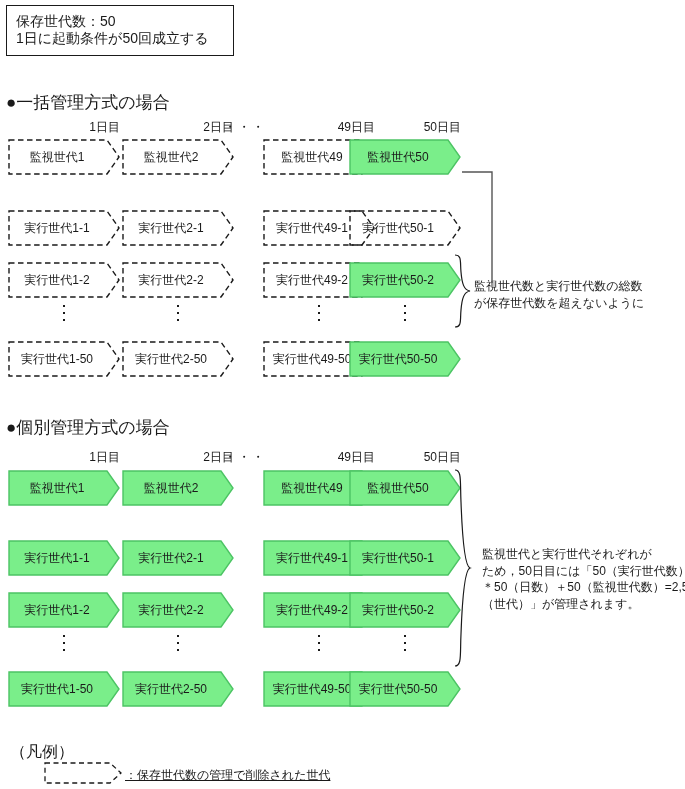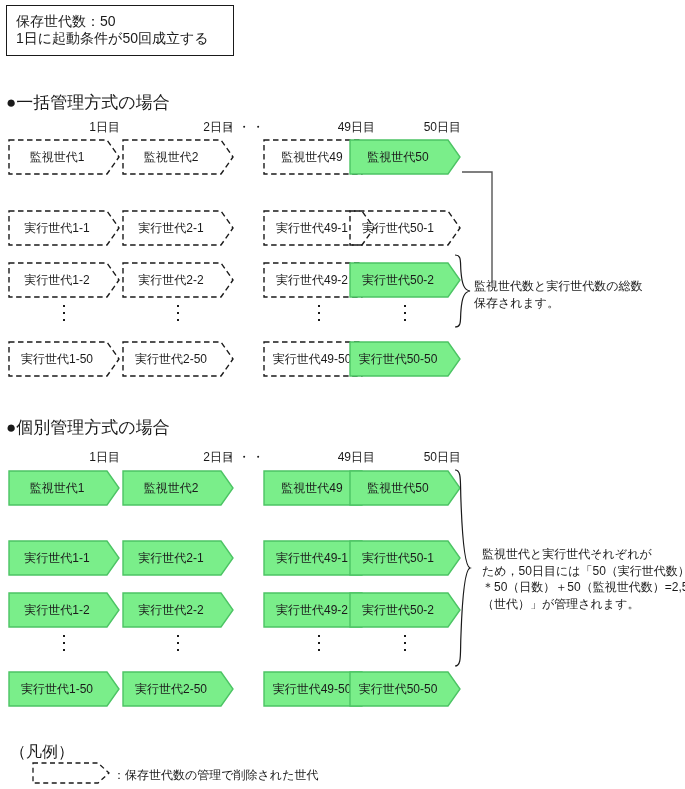--- a/index.html
+++ b/index.html
@@ -261,21 +261,21 @@
     <div class="cell" style="left: 349px; top: 341px;">
       <svg viewBox="0 0 112 36" xmlns="http://www.w3.org/2000/svg">
       <path d="M 1 1 L 99 1 L 111 18 L 99 35 L 1 35 Z" fill="#7aee8a" stroke="#4cc464" stroke-width="1.4" stroke-linejoin="miter"></path>
     </svg>
       <span class="cell-text">実行世代50-50</span>
     </div>
   </div>
 
 <div class="abs annotation" style="left:474px; top:278px;">
   <div class="line">監視世代数と実行世代数の総数</div>
-  <div class="line">保存されます。</div>
+  <div class="line">が保存世代数を超えないように</div>
 </div>
 
 <div class="abs section-heading" style="left:6px; top:420px;">●個別管理方式の場合</div>
 
 <div class="abs day-label" style="left:8px;  top:450px; width:112px;">1日目</div>
 <div class="abs day-label" style="left:122px; top:450px; width:112px;">2日目</div>
 <div class="abs ellipsis-h" style="left:222px; top:450px; width:46px;">・・・</div>
 <div class="abs day-label" style="left:263px; top:450px; width:112px;">49日目</div>
 <div class="abs day-label" style="left:349px; top:450px; width:112px;">50日目</div>
 
@@ -416,20 +416,20 @@
            C 460 320, 462 327, 455 327" fill="none" stroke="#1a1a1a" stroke-width="1.2" transform="translate(0,0) scale(1,1)"></path>
 
   <path id="brace-individual" d="M 455 470
            C 462 470, 460 482, 461 502
            C 462 530, 464 566, 470 568
            C 464 570, 462 606, 461 634
            C 460 654, 462 666, 455 666" fill="none" stroke="#1a1a1a" stroke-width="1.2"></path>
 </svg>
 
 <div class="abs" id="legend-title" style="left:10px; top:745px;">（凡例）</div>
-<div id="legend-row" style="left:32px; top:762px;">
+<div id="legend-row" style="left:44px; top:762px;text-decoration:underline;">
   <span>
     <svg width="78" height="22" viewBox="0 0 78 22" xmlns="http://www.w3.org/2000/svg">
       <path d="M 1 1 L 66 1 L 77 11 L 66 21 L 1 21 Z" fill="none" stroke="#1a1a1a" stroke-width="1.3" stroke-dasharray="5,3.5" stroke-linejoin="miter"></path>
     </svg>
   </span>
   <span class="legend-text">：保存世代数の管理で削除された世代</span>
 </div>
 
 </body></html>

